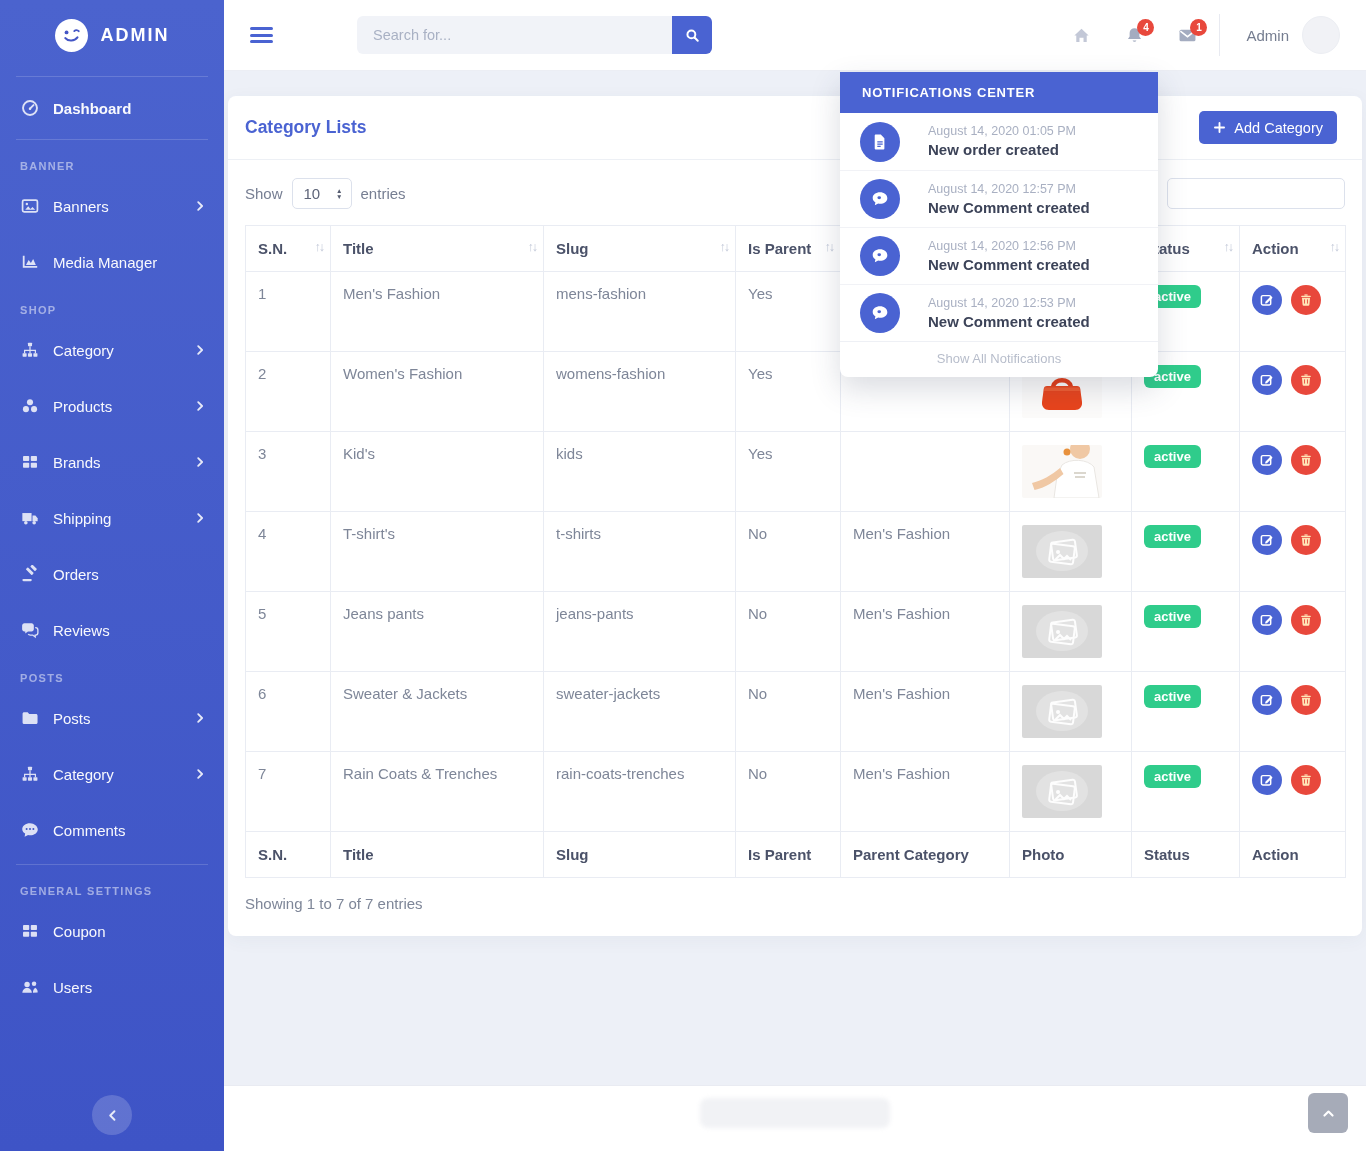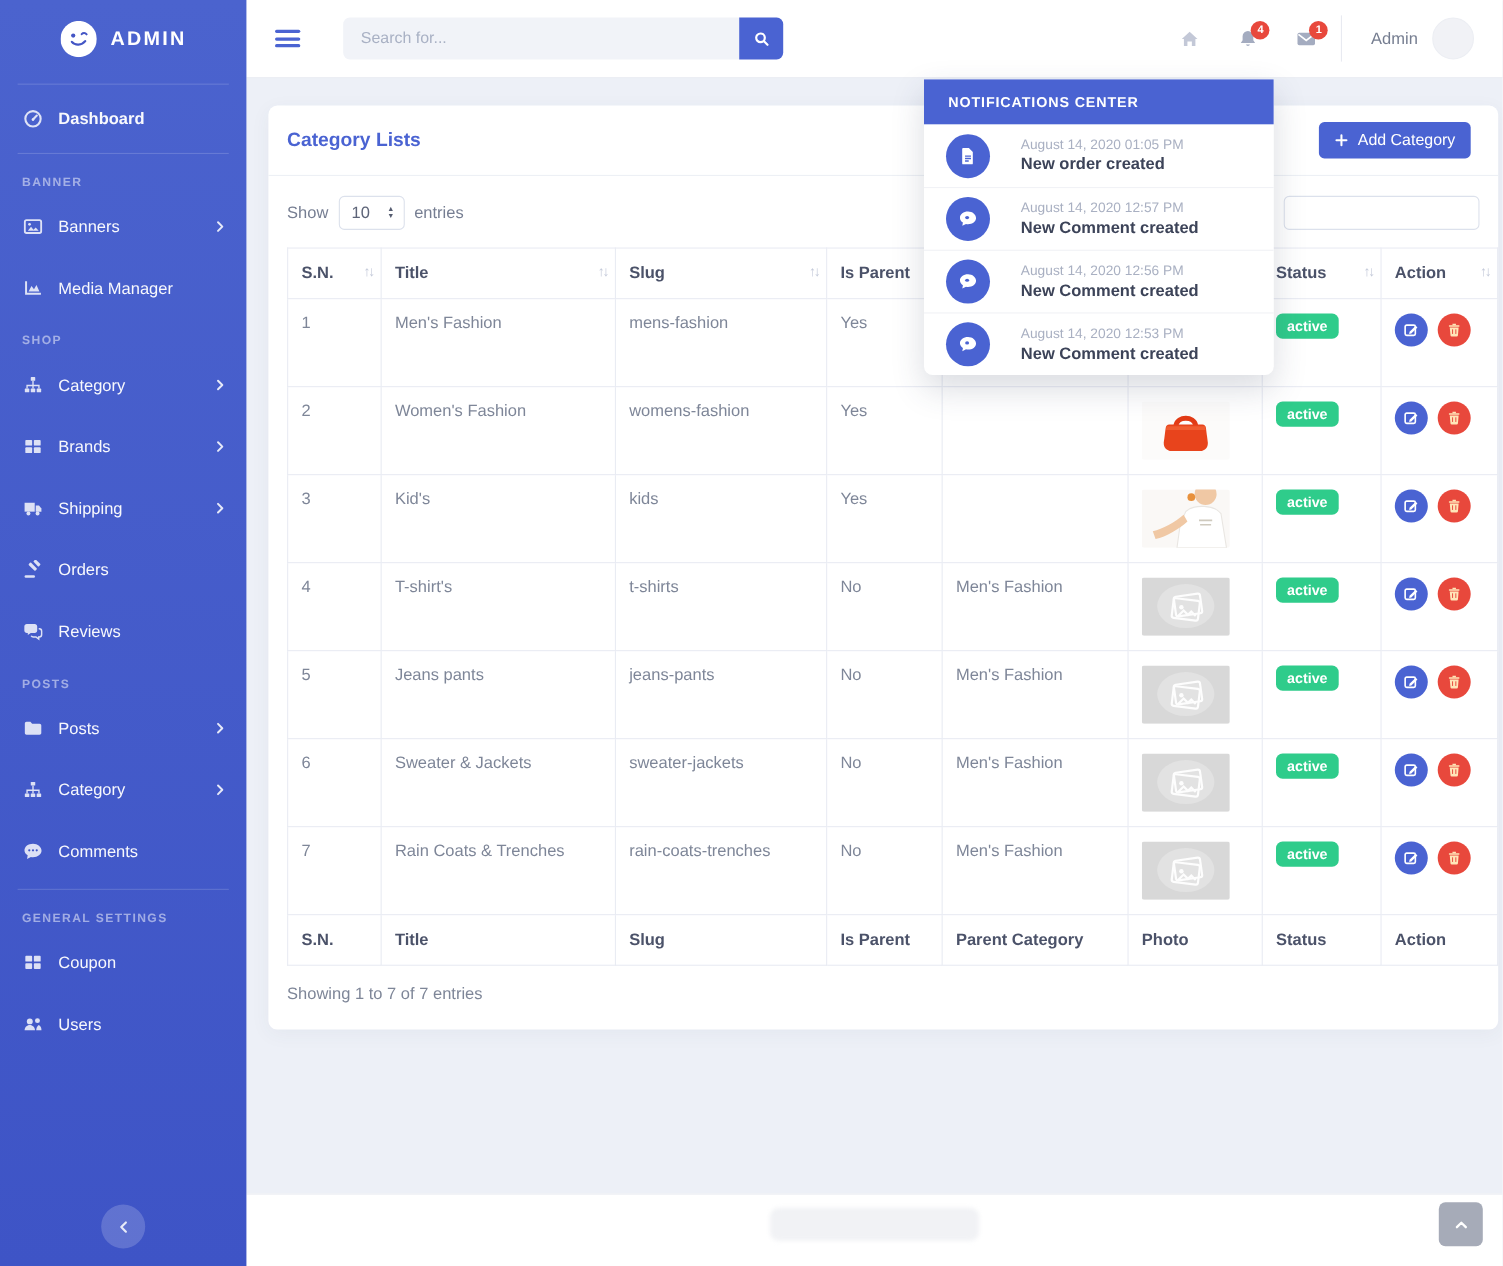--- a/index.html
+++ b/index.html
@@ -35,41 +35,41 @@
     display:flex; align-items:center; justify-content:center; cursor:pointer; }
   .collapse-btn .ic { width:13px; height:13px; }
 
   
   .topbar { position:absolute; left:224px; right:0; top:0; height:70px; background:#fff;
     box-shadow:0 1px 0 #eceef4; display:flex; align-items:center; z-index:30; }
   .hamburger { margin-left:26px; width:23px; cursor:pointer; border:none; background:none; }
   .hamburger i { display:block; height:3px; border-radius:2px; background:#4A63D2; margin:3.5px 0; }
   .search-group { margin-left:39px; display:flex; height:38px; width:400px; }
   .search-input { flex:1; border:none; outline:none; background:#f1f3f8; border-radius:6px 0 0 6px;
-    padding:0 16px; font-size:14.5px; color:#5a6275; font-family:inherit; }
+    padding:0 16px; font-size:14.5px; color:#5a6275; font-family:inherit;margin-left:45px; }
   .search-input::placeholder { color:#a9b1c4; }
   .search-btn { width:40px; border:none; background:#4A63D2; color:#fff; border-radius:0 6px 6px 0;
     display:flex; align-items:center; justify-content:center; cursor:pointer; }
   .search-btn .ic { width:15px; height:15px; }
   .topbar-right { margin-left:auto; display:flex; align-items:center; padding-right:26px; }
   .top-ic { position:relative; background:none; border:none; cursor:pointer; margin-right:34px; }
   .top-ic .ic { width:19px; height:19px; }
   .ic-home { color:#c3c8d7; }
   .ic-bell, .ic-mail { color:#a4acc0; }
   .count-badge { position:absolute; top:-7px; right:-10px; min-width:17px; height:17px;
     background:#E8483C; color:#fff; border-radius:9px; font-size:10px; font-weight:bold;
     display:flex; align-items:center; justify-content:center; padding:0 4px; }
   .top-sep { width:1px; height:42px; background:#e8eaf1; margin-right:26px; }
   .user-btn { display:flex; align-items:center; gap:13px; background:none; border:none; cursor:pointer; }
   .user-name { font-size:15px; color:#757d90; }
   .avatar { width:38px; height:38px; border-radius:50%; background:#f1f2f6; border:1px solid #eceef3; }
 
   
   .content { position:absolute; left:224px; right:0; top:70px; bottom:0; background:#EDF0F7; }
-  .card { position:absolute; left:20px; right:4px; top:26px; background:#fff; border-radius:8px;
+  .card { position:absolute; left:4px; right:4px; top:26px; background:#fff; border-radius:8px;
     box-shadow:0 4px 18px rgba(60,70,100,.05); }
   .card-header { height:64px; display:flex; align-items:center; padding:0 25px 0 17px;
     border-bottom:1px solid #edf0f5; }
   .page-title { font-size:17.5px; font-weight:bold; color:#4A63D2; }
   .add-btn { margin-left:auto; display:flex; align-items:center; gap:8px; background:#4A63D2;
     color:#fff; border:none; border-radius:5px; height:33px; padding:0 14px; font-size:14.5px;
     font-family:inherit; cursor:pointer; }
   .add-btn .ic { width:13px; height:13px; }
   .card-body { padding:18px 17px 24px; }
 
@@ -194,20 +194,35 @@
           </svg>
         </span>
     <span class="nav-text">Category</span>
     <span class="nav-chevron">
           <svg class="ic" viewBox="0 0 16 16" style="width:12px;height:12px">
             <path d="M5.6 2.8 10.8 8l-5.2 5.2" fill="none" stroke="currentColor" stroke-width="2.4" stroke-linecap="round" stroke-linejoin="round"></path>
           </svg>
         </span>
   </a>
 
+  <a class="nav-item">
+    <span class="nav-icon">
+          <svg class="ic" viewBox="0 0 16 16" style="width:18px;height:18px">
+            <circle cx="8" cy="4.6" r="2.7"></circle>
+            <circle cx="4.4" cy="10.8" r="2.7"></circle>
+            <circle cx="11.6" cy="10.8" r="2.7"></circle>
+          </svg>
+        </span>
+    <span class="nav-text">Products</span>
+    <span class="nav-chevron">
+          <svg class="ic" viewBox="0 0 16 16" style="width:12px;height:12px">
+            <path d="M5.6 2.8 10.8 8l-5.2 5.2" fill="none" stroke="currentColor" stroke-width="2.4" stroke-linecap="round" stroke-linejoin="round"></path>
+          </svg>
+        </span>
+  </a>
 
   <a class="nav-item">
     <span class="nav-icon">
           <svg class="ic" viewBox="0 0 16 16" style="width:18px;height:18px">
             <rect x="1.8" y="2.6" width="5.5" height="4.6" rx=".7"></rect>
             <rect x="8.7" y="2.6" width="5.5" height="4.6" rx=".7"></rect>
             <rect x="1.8" y="8.6" width="5.5" height="4.6" rx=".7"></rect>
             <rect x="8.7" y="8.6" width="5.5" height="4.6" rx=".7"></rect>
           </svg>
         </span>
@@ -795,20 +810,21 @@
             <path d="M8 2.1c-3.6 0-6.5 2.2-6.5 4.9 0 1.6.9 3 2.4 3.9l-.5 2.7 3-1.5c.5.1 1 .2 1.6.2 3.6 0 6.5-2.2 6.5-5S11.6 2.1 8 2.1z" fill="#fff"></path>
             <ellipse cx="7.3" cy="6.9" rx="1.6" ry="1.3" fill="#4A63D2"></ellipse>
           </svg>
         </span>
     <div>
       <div class="notif-time">August 14, 2020 12:53 PM</div>
       <div class="notif-text">New Comment created</div>
     </div>
   </div>
 </div>
+  <div class="notif-footer">Show All Notifications</div>
 </div>
 
 <footer class="page-footer">
   <div class="watermark"></div>
 </footer>
 <button class="scrolltop">
   <span>
     <svg class="ic" viewBox="0 0 16 16">
         <path d="M3 10.6 8 5.6l5 5" fill="none" stroke="currentColor" stroke-width="2.6" stroke-linecap="round" stroke-linejoin="round"></path>
       </svg>

